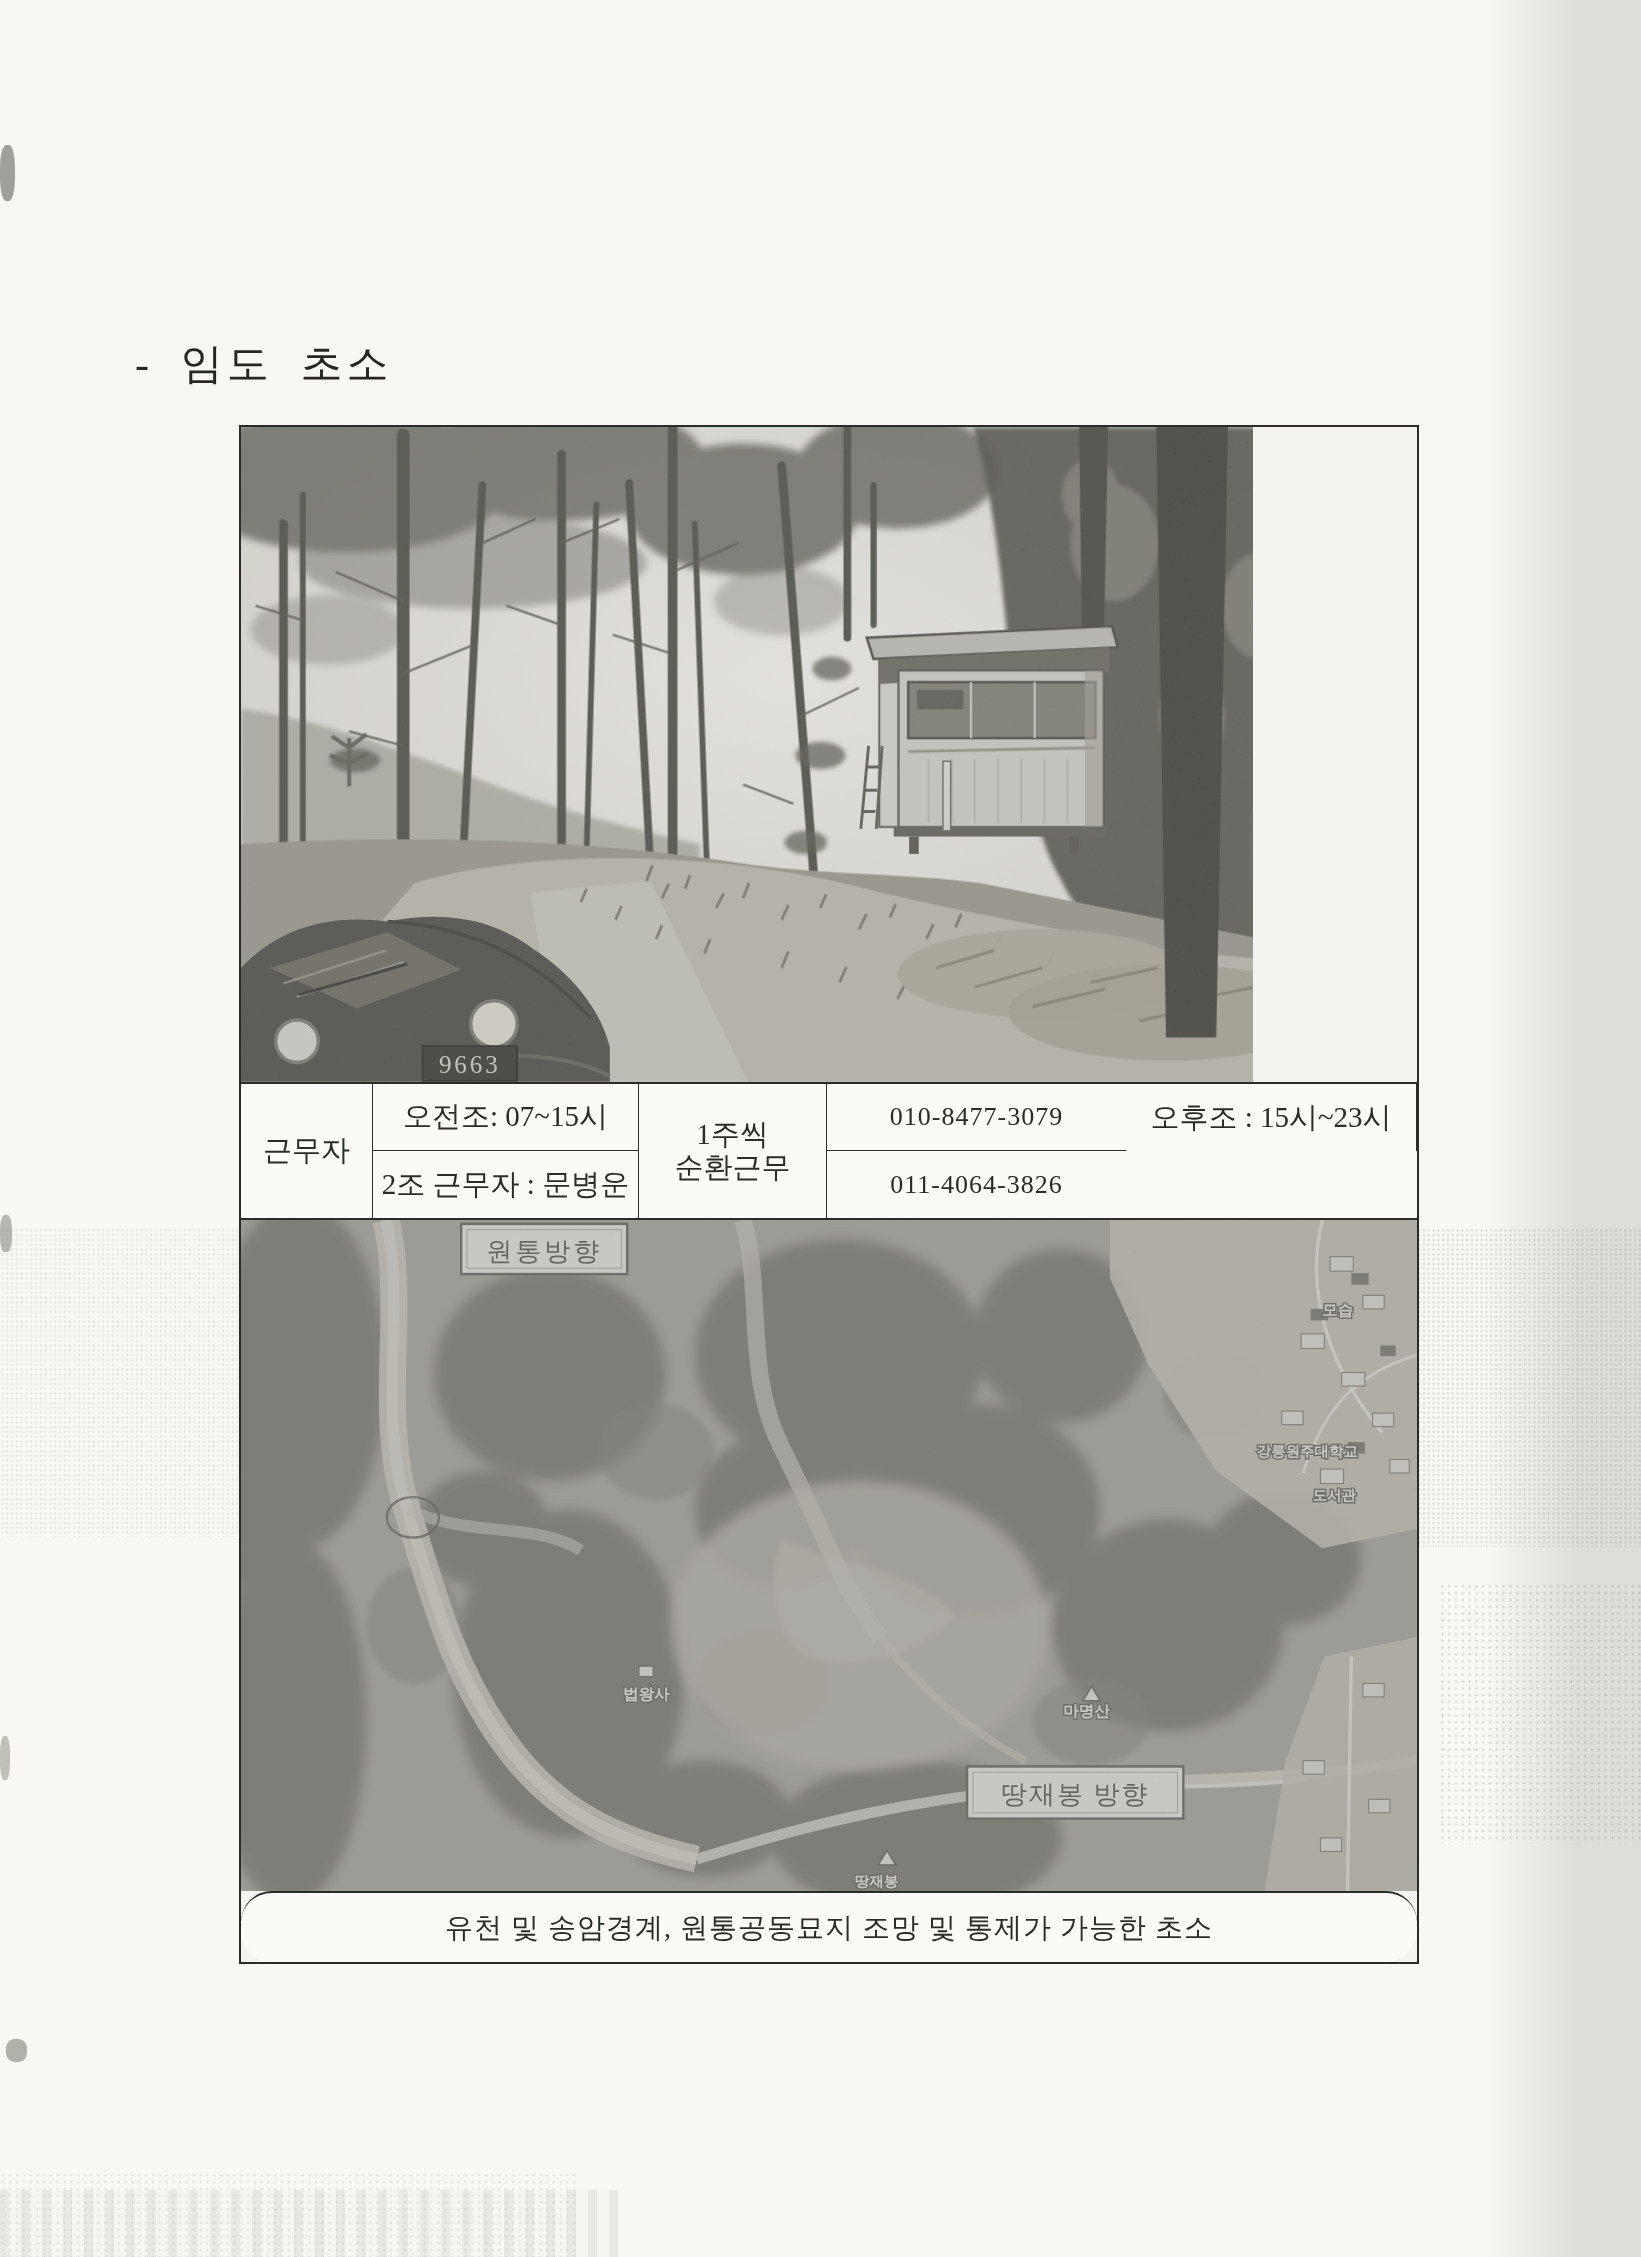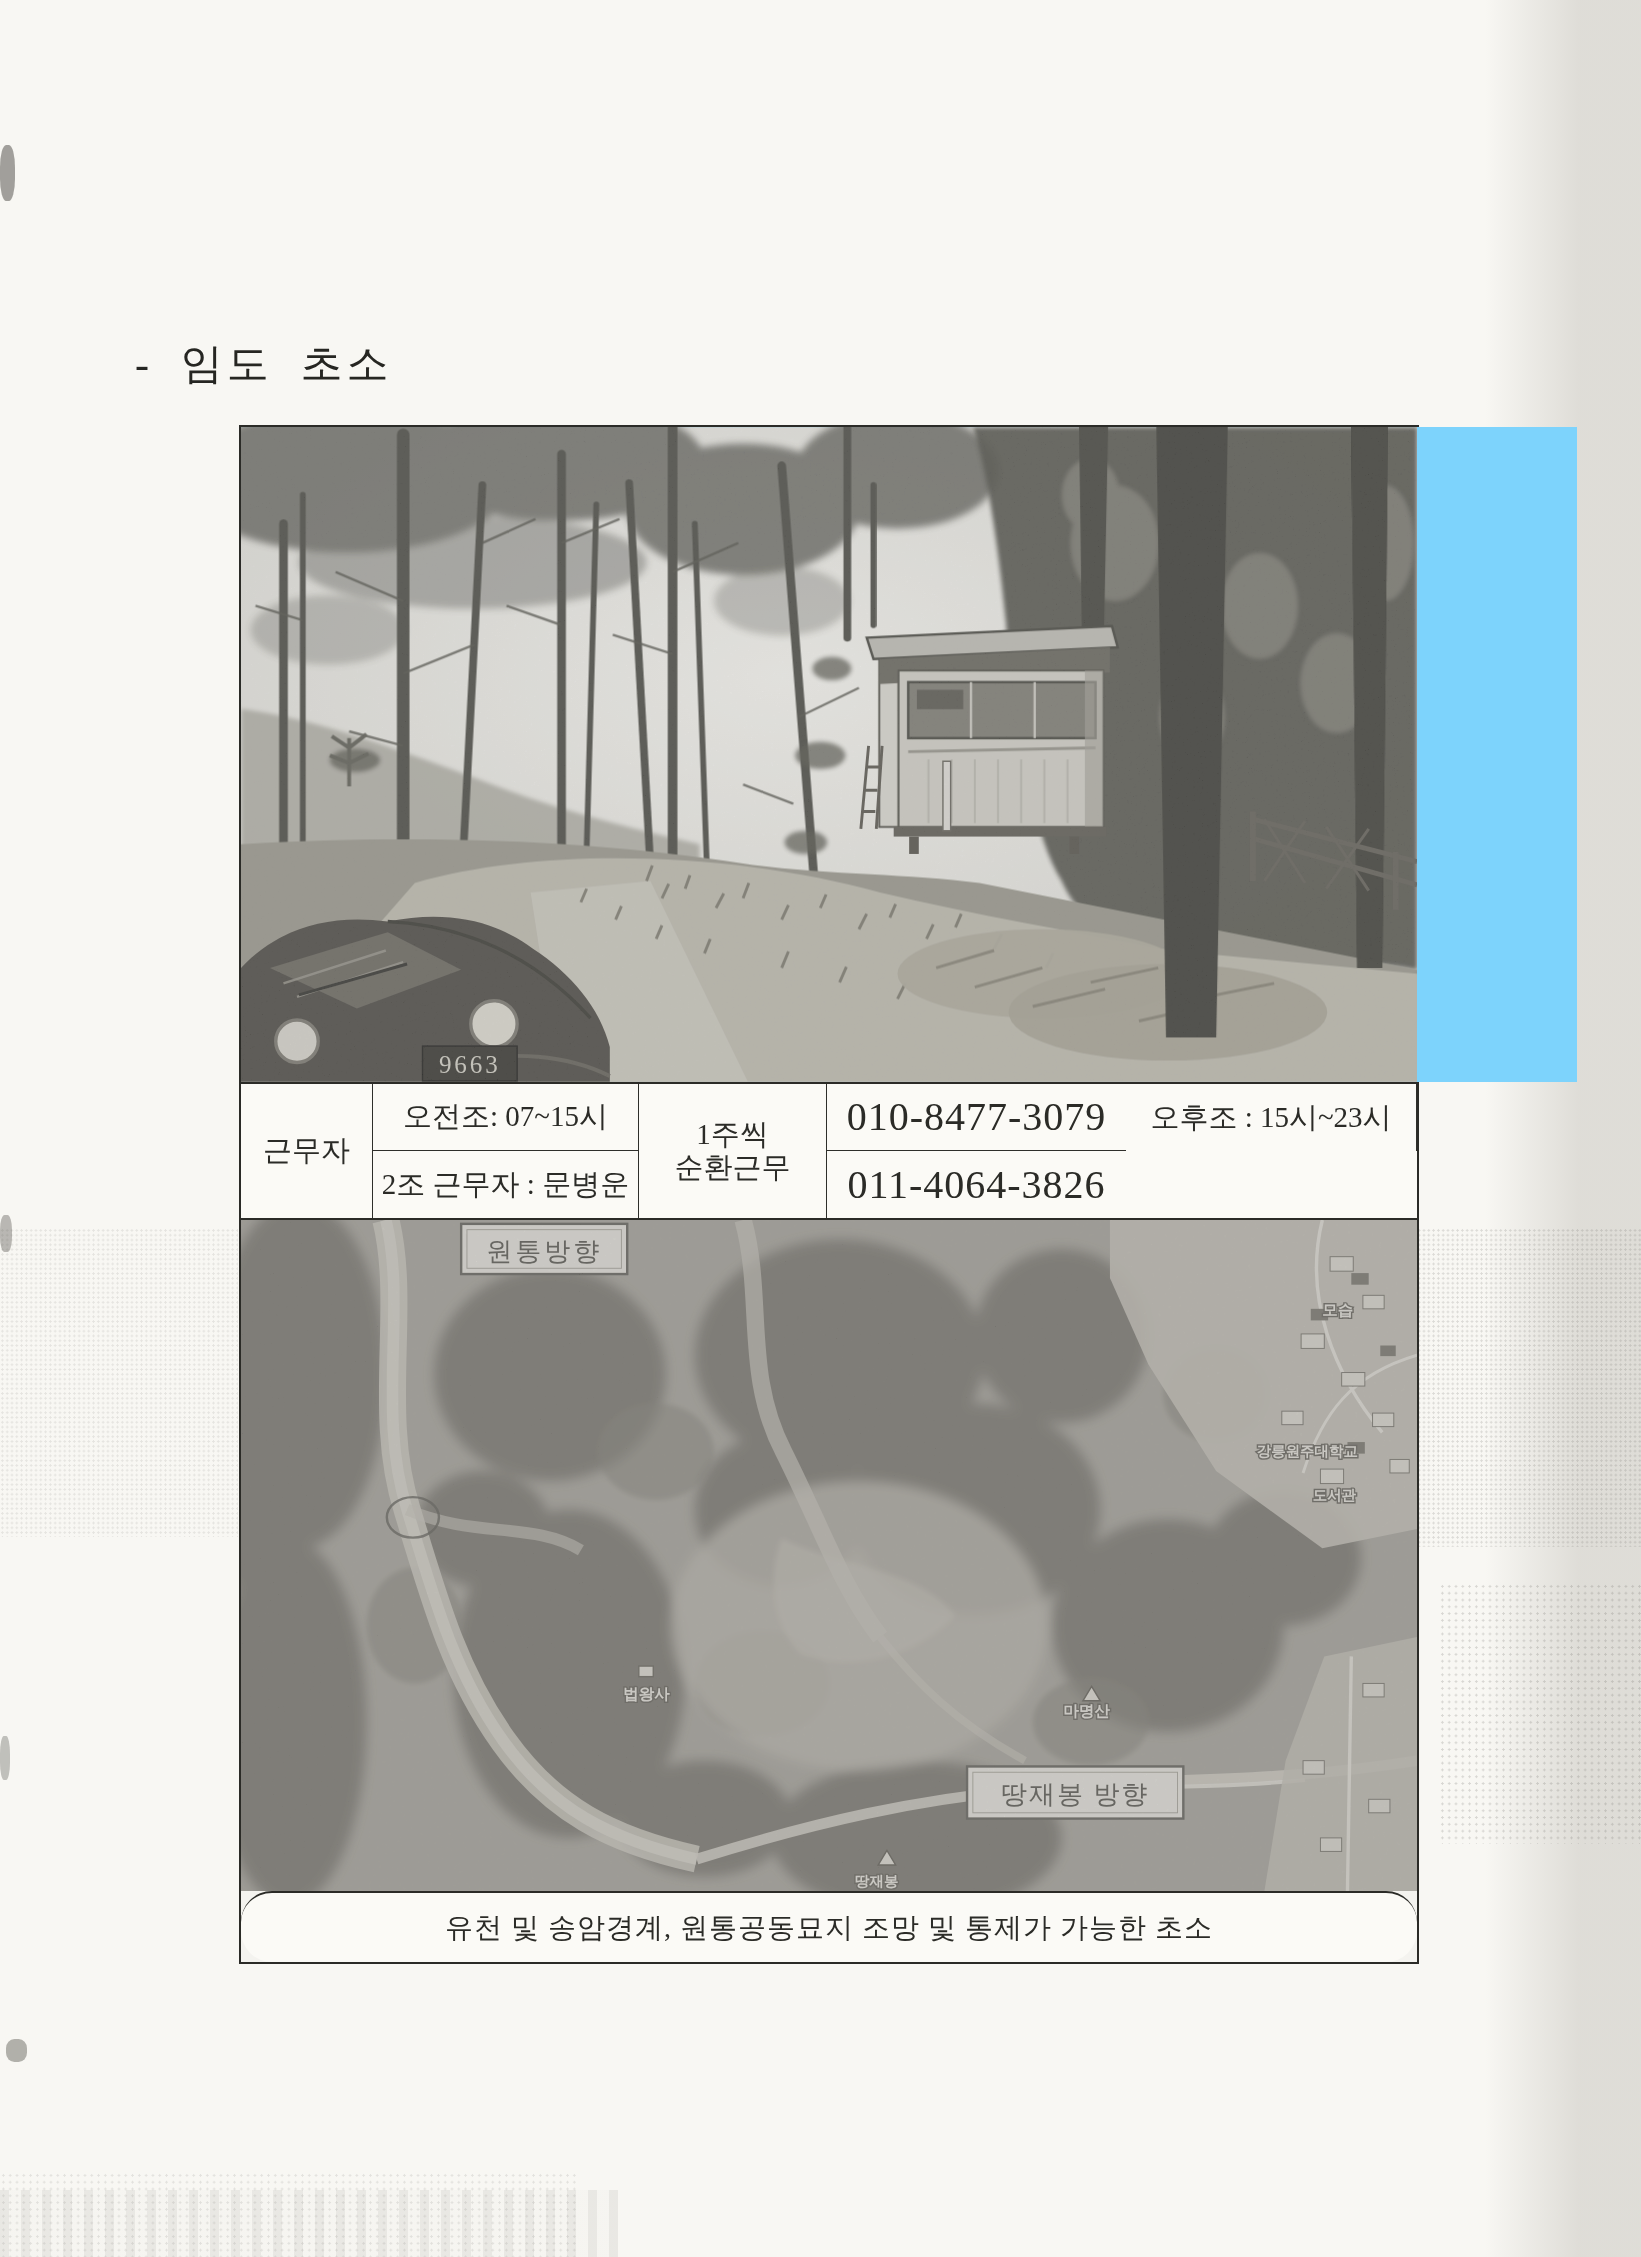--- a/index.html
+++ b/index.html
@@ -19,32 +19,32 @@
   .smudge{background:#5a5852; border-radius:40%; opacity:.55;}
   .streak-bottom{left:0; top:2190px; width:618px; height:68px;
     background:repeating-linear-gradient(90deg, rgba(150,148,142,.28) 0 8.7px, rgba(196,194,188,.08) 8.7px 21px);
     opacity:.55;}
   
   .doc-title{position:absolute; left:135px; top:336px; font-size:42px;
     letter-spacing:3.9px; word-spacing:13.5px; color:#262622; font-weight:500;}
   
   .frame{position:absolute; left:239px; top:425px; width:1176px;
     border:2.4px solid #2b2b27; background:#f4f3ef; box-sizing:content-box;}
-  .photo-wrap{position:relative; width:1336px; height:655px; overflow:hidden; background:#7dd3fc;}
+  .photo-wrap{position:relative; width:1012px; height:655px; overflow:hidden; background:#86efac;}
   .map-wrap{position:relative; width:1176px; height:671px; overflow:hidden; background:#a09e97;}
   
   .duty-table{display:grid; grid-template-columns:132px 266px 188px 299px 291px;
     grid-template-rows:67px 67px; border-top:2.4px solid #2b2b27; border-bottom:2.4px solid #2b2b27;
     background:#fbfaf6; font-size:29px;}
   .cell{display:flex; align-items:center; justify-content:center; text-align:center;
     border-right:1.9px solid #2e2e2a; padding:0 5.8px; line-height:1.15;}
   .cell.last{border-right:none;}
   .cell.rb{border-bottom:1.9px solid #2e2e2a;}
   .cell.span2{grid-row:span 2; flex-direction:column;}
-  .phone{font-size:40px; letter-spacing:1px;}
+  .phone{font-size:26px; letter-spacing:1px;}
   
   .caption-row{height:69px; border-top:2.4px solid #2b2b27; display:flex;
     align-items:center; justify-content:center; background:#fbfaf6;border-radius:31px;}
   .caption-text{font-size:28px; letter-spacing:1px; color:#2b2b27;}
   svg text{font-family:"Liberation Serif","DejaVu Serif",serif;}
 </style>
 </head>
 <body>
 
 <div class="page">

